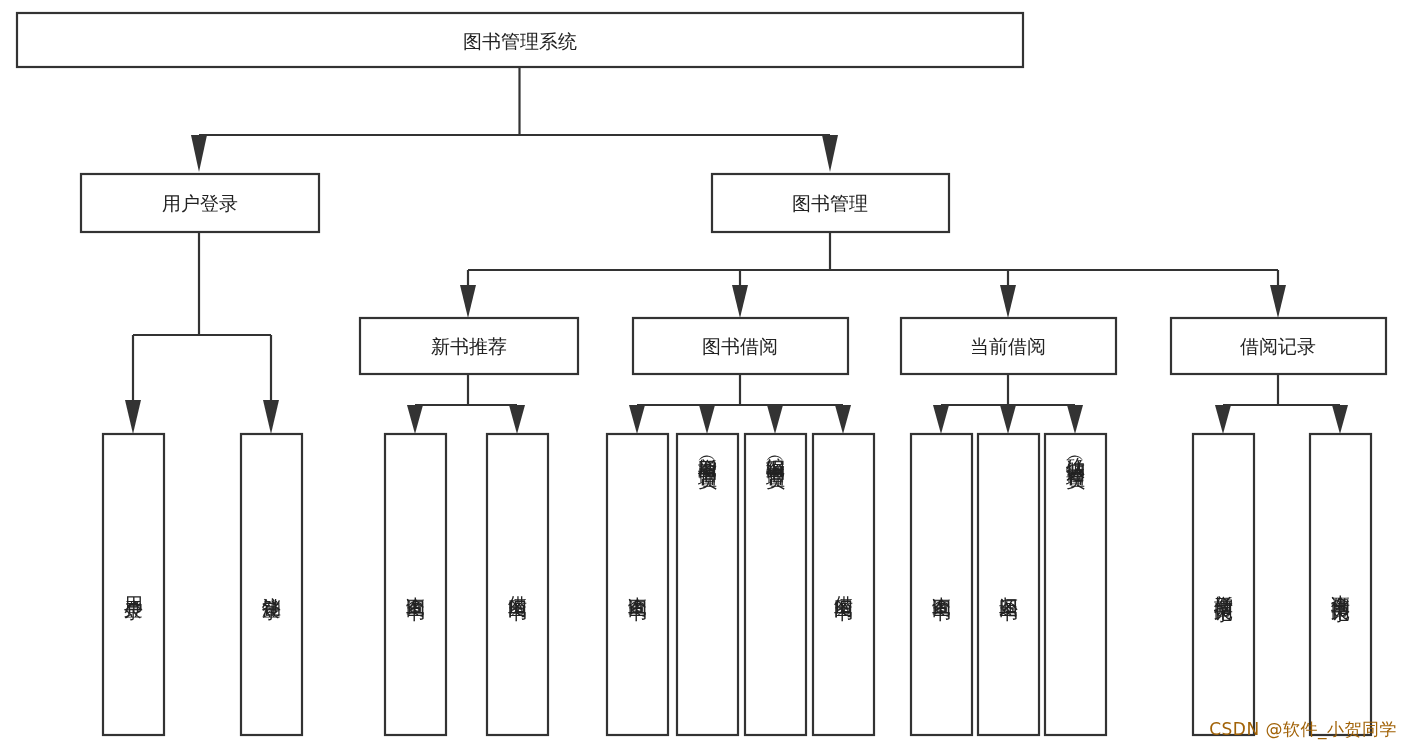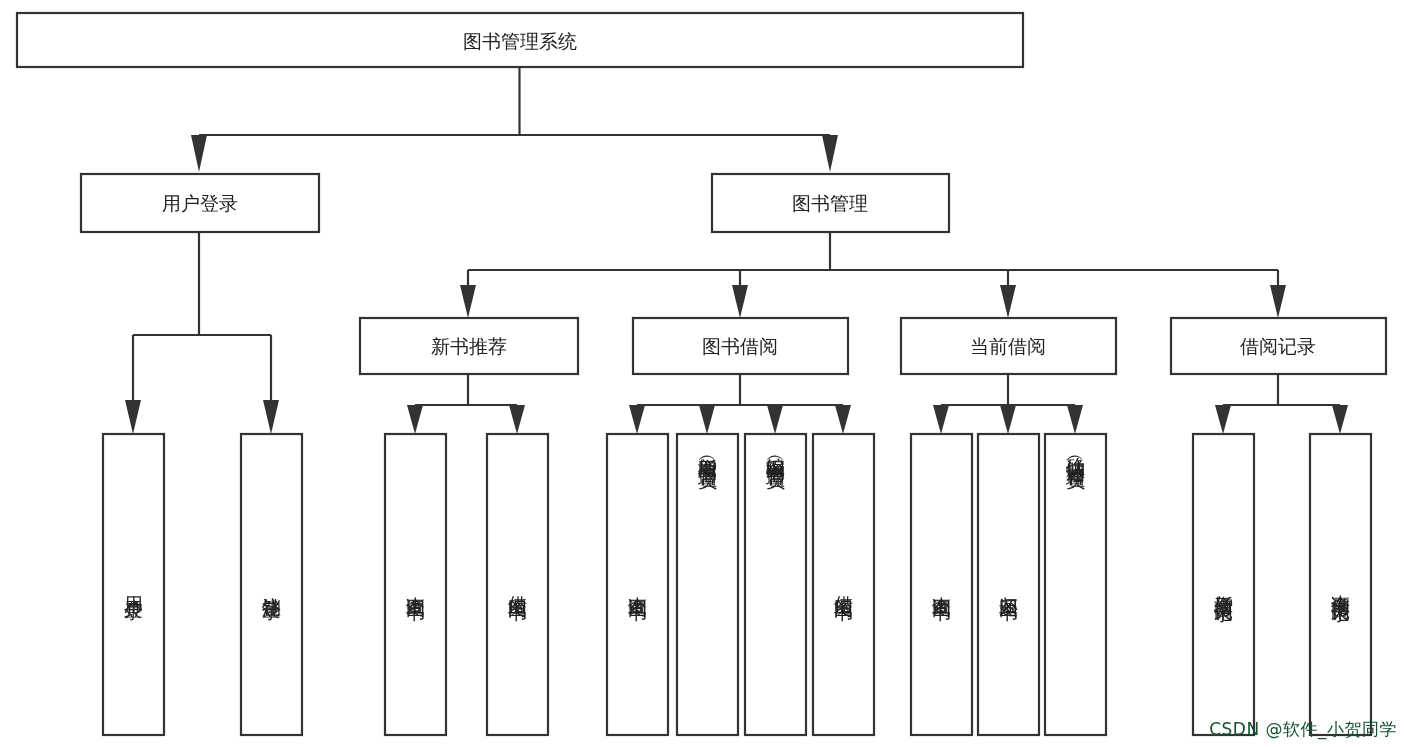--- a/index.html
+++ b/index.html
@@ -66,21 +66,21 @@
     letter-spacing: 2px;
     white-space: nowrap;
     text-align: center;
   }
   .watermark {
     position: absolute;
     right: 8px;
     bottom: 6px;
     font-family: "DejaVu Sans", "Liberation Sans", sans-serif;
     font-size: 17px;
-    color: #14532d;
+    color: #a16207;
     letter-spacing: 0.5px;
     white-space: nowrap;
   }
 </style>
 </head>
 <body>
 
 <div id="diagram-root">
 
   <svg class="diagram-canvas" viewBox="0 0 1405 747" xmlns="http://www.w3.org/2000/svg">

